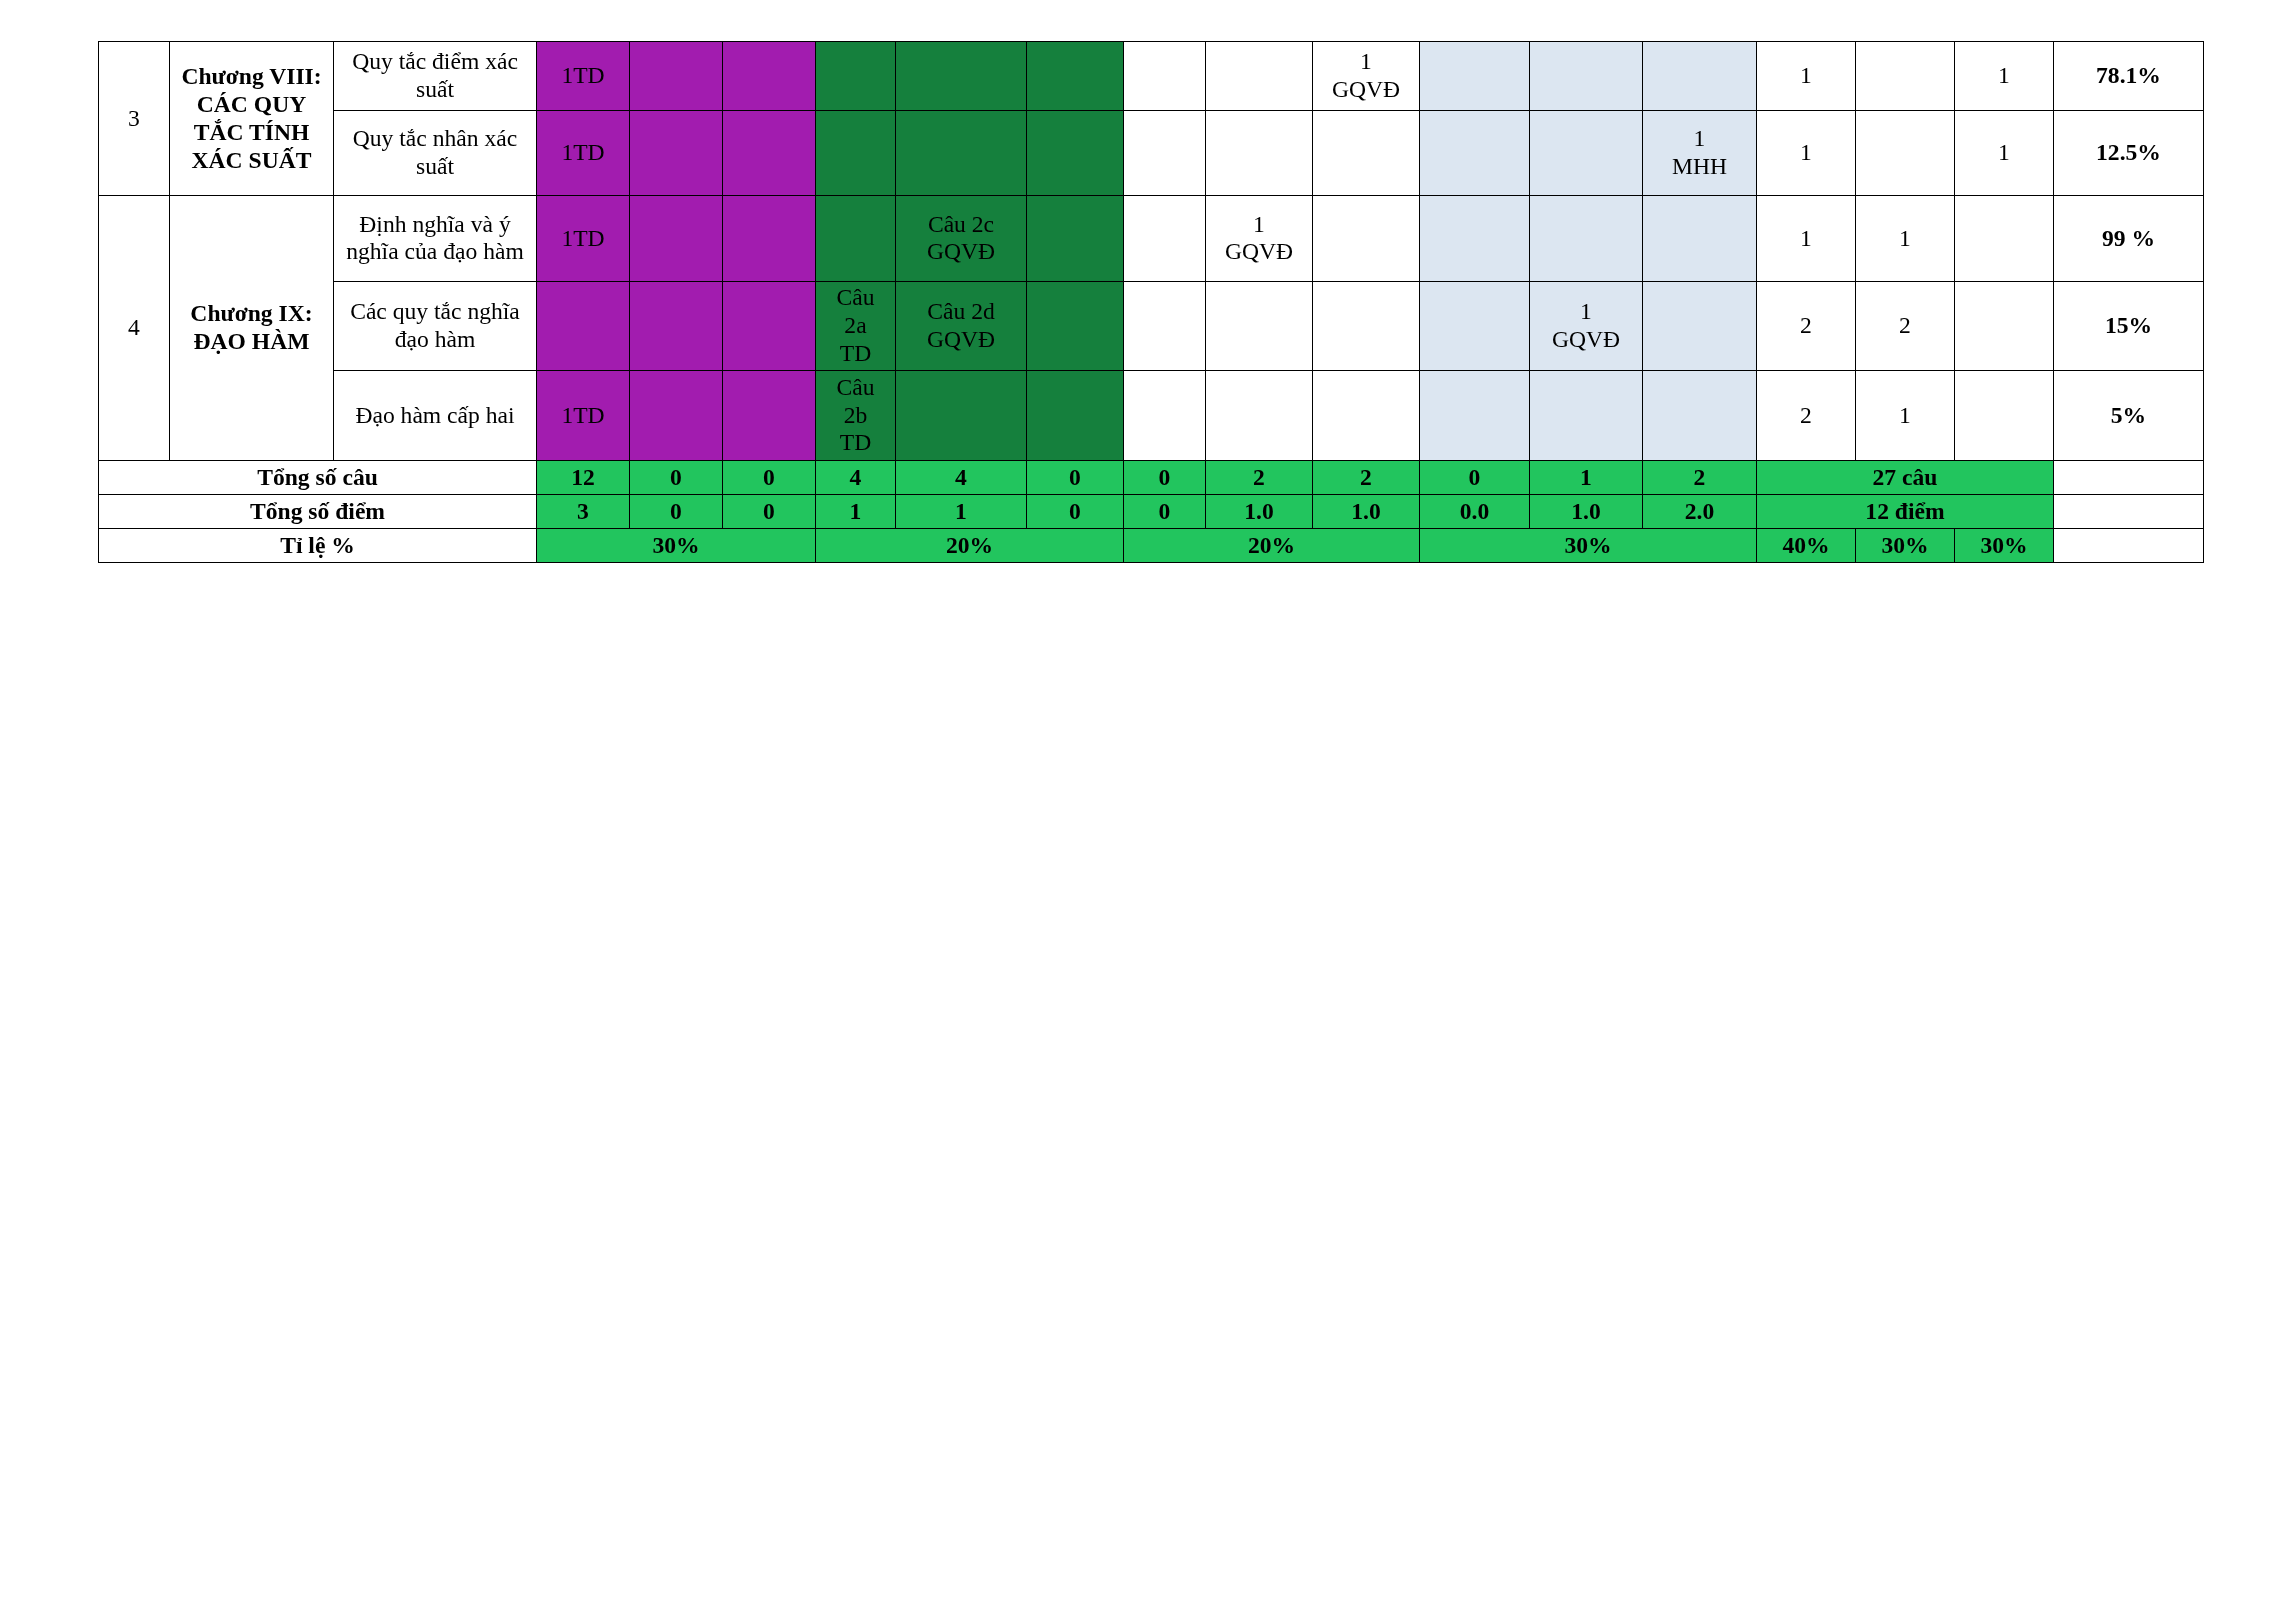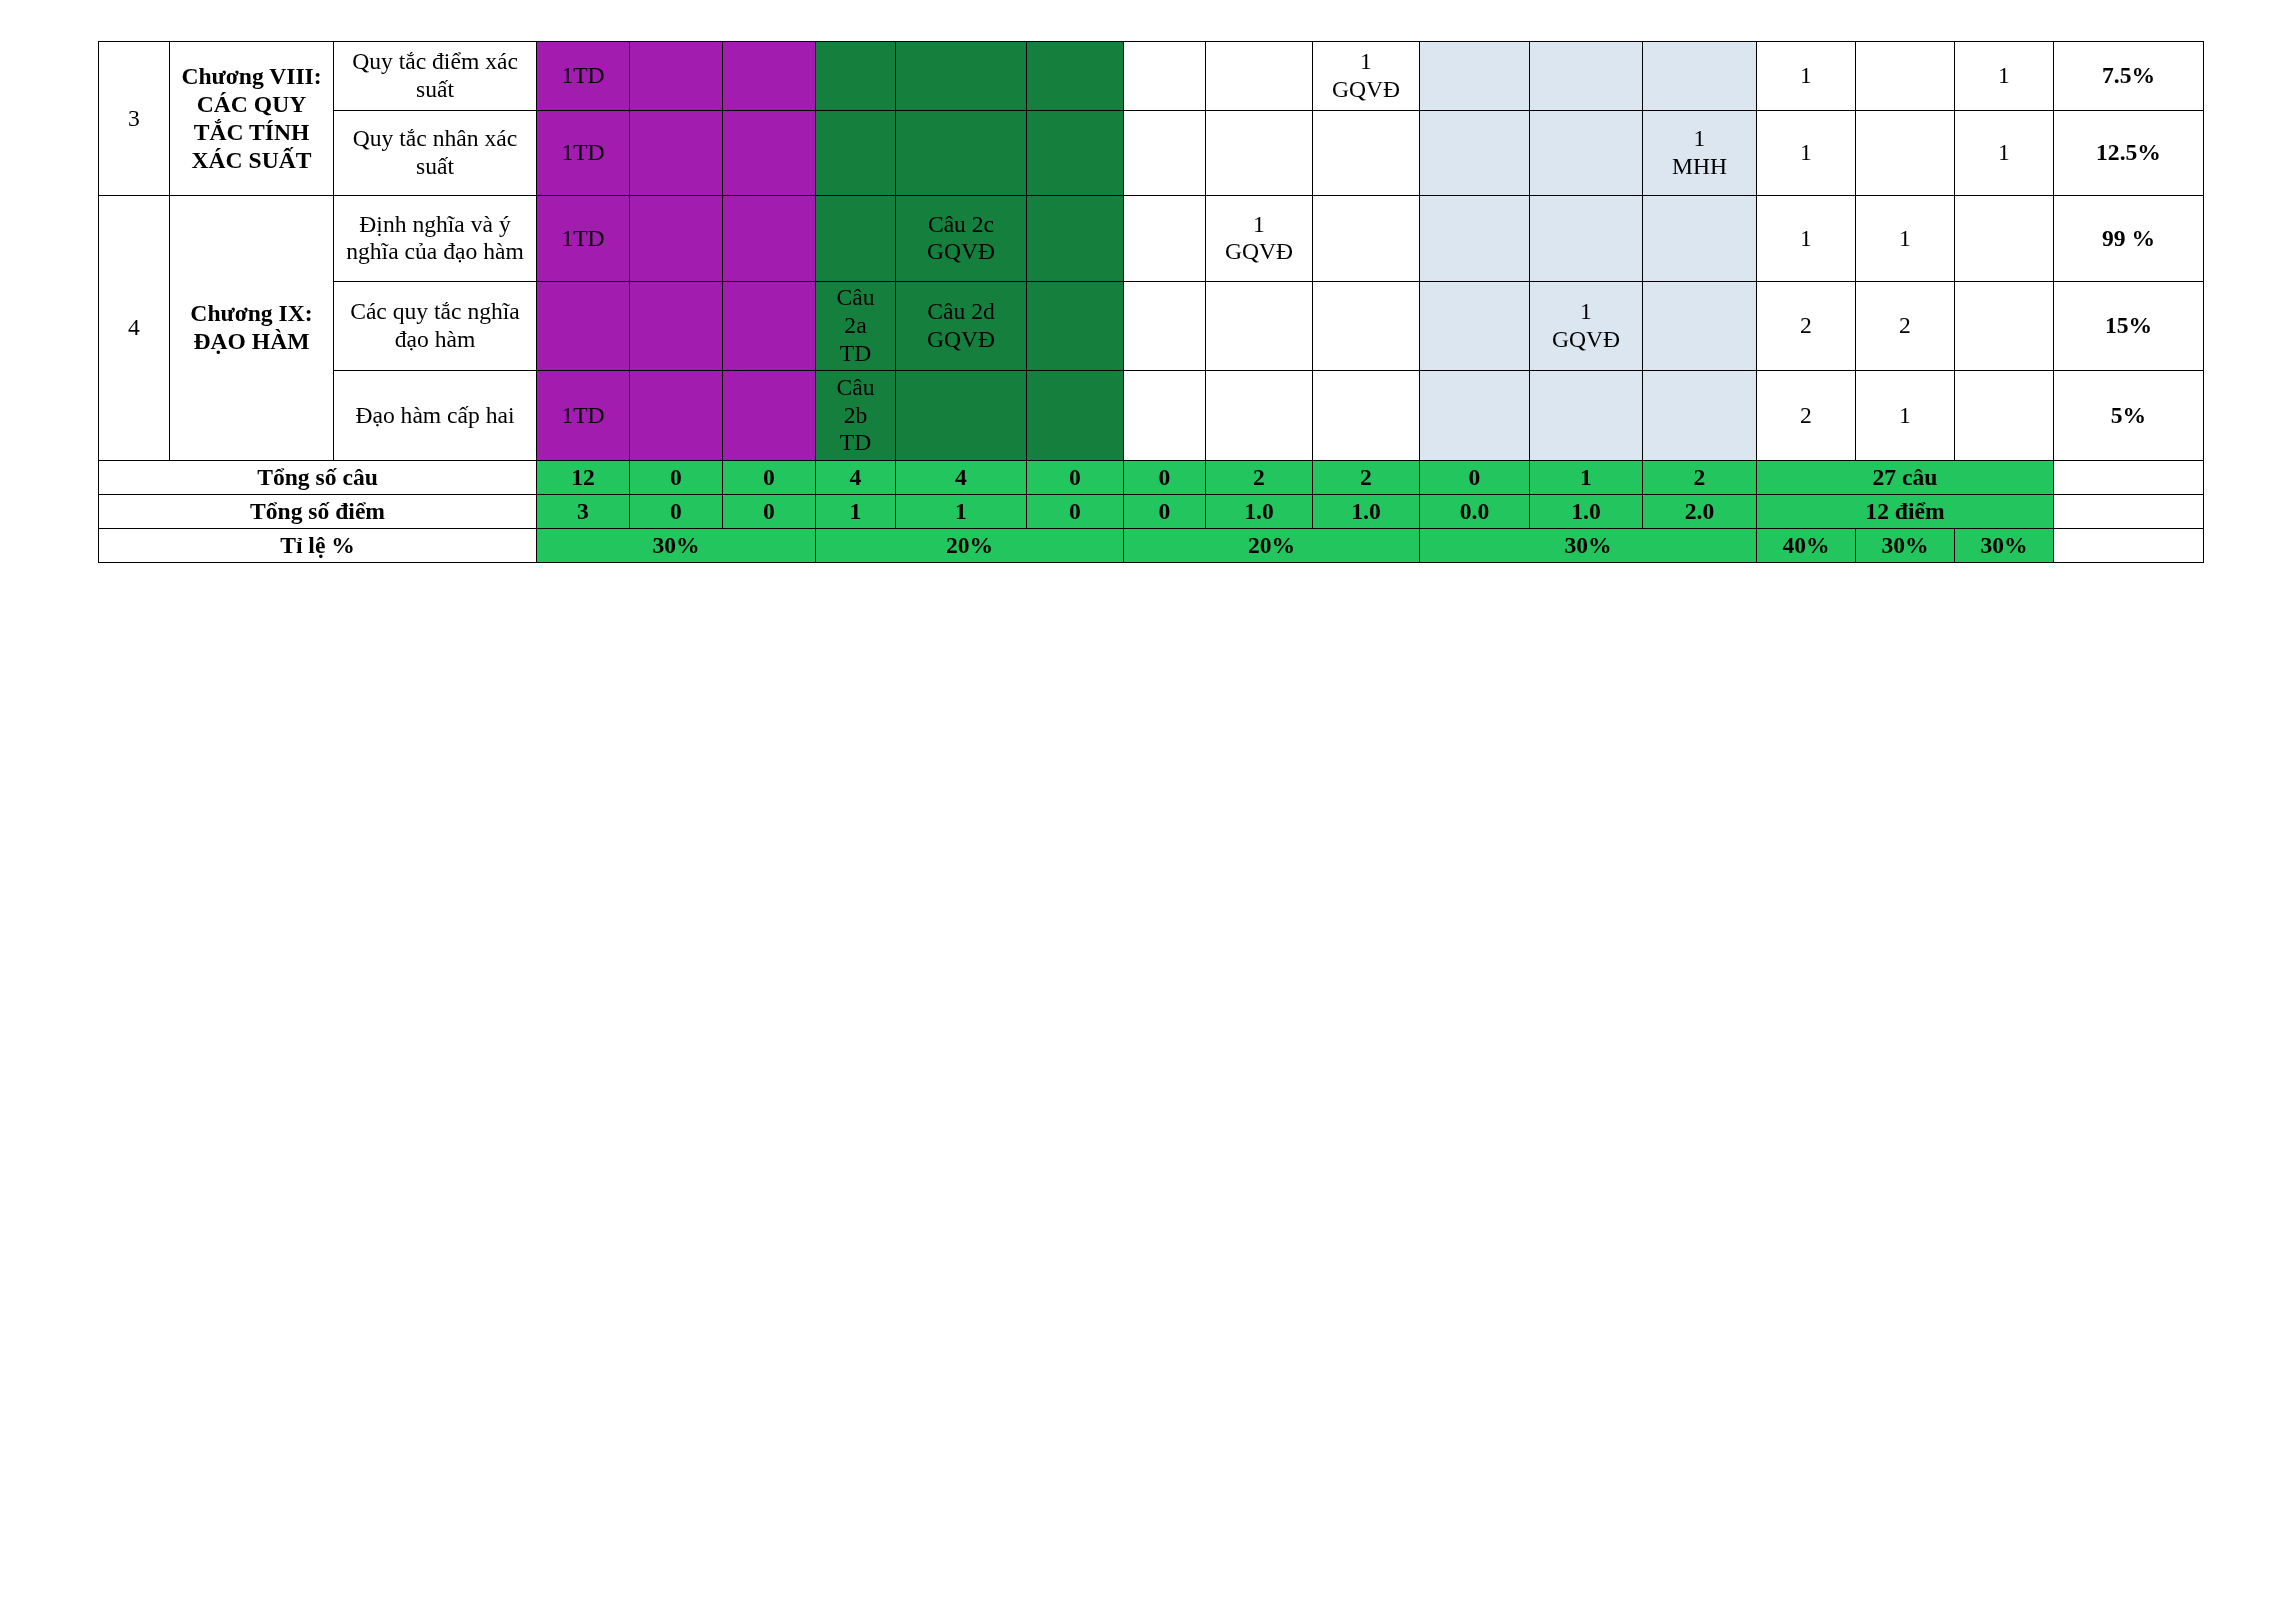--- a/index.html
+++ b/index.html
@@ -138,21 +138,21 @@
         <td class="fill-yellow"></td>
         <td></td>
         <td></td>
         <td>1<br>GQVĐ</td>
         <td class="fill-blue"></td>
         <td class="fill-blue"></td>
         <td class="fill-blue"></td>
         <td>1</td>
         <td></td>
         <td>1</td>
-        <td class="pct-cell">7.5%</td>
+        <td class="pct-cell">78.1%</td>
       </tr>
 
       <tr>
         <td class="topic-cell">Quy tắc nhân xác suất</td>
         <td class="fill-green r-h2">1TD</td>
         <td class="fill-green"></td>
         <td class="fill-green"></td>
         <td class="fill-yellow"></td>
         <td class="fill-yellow"></td>
         <td class="fill-yellow"></td>

